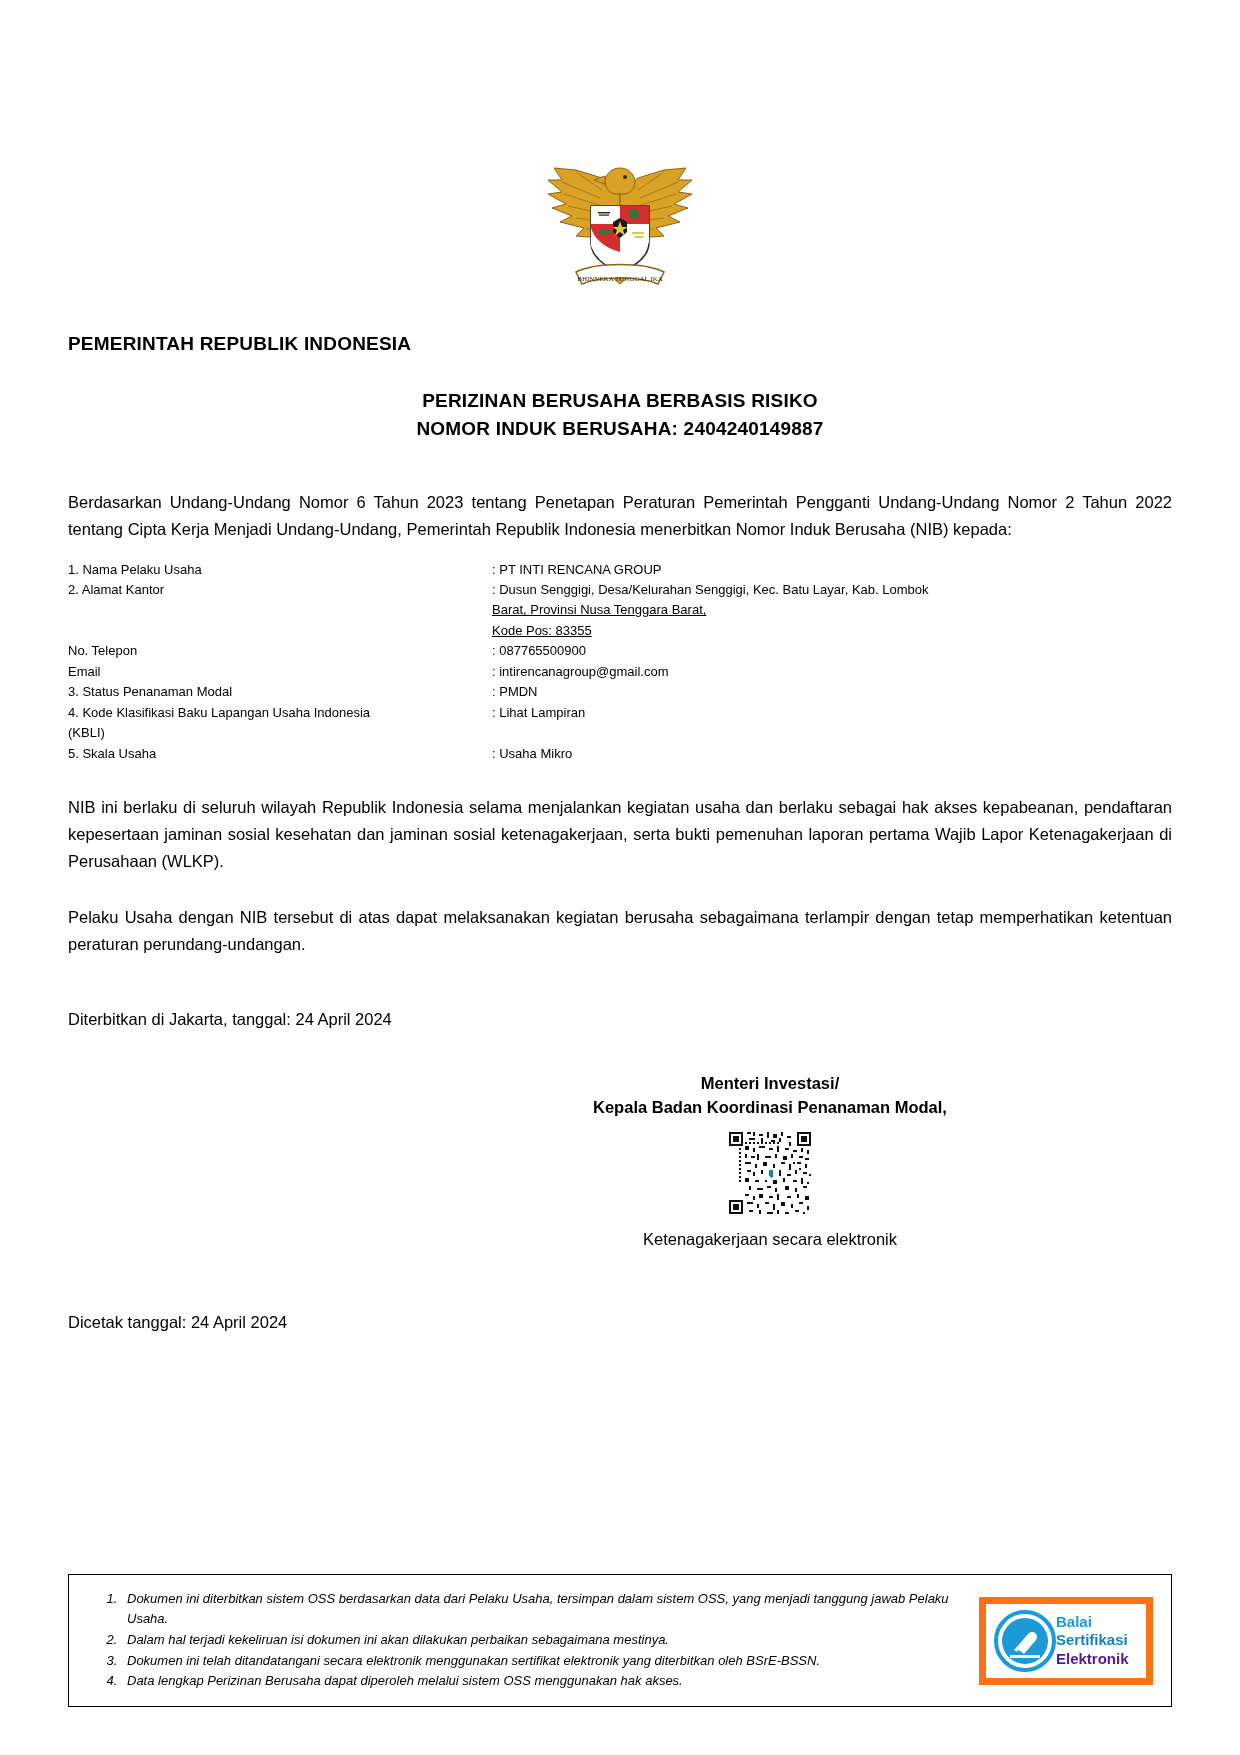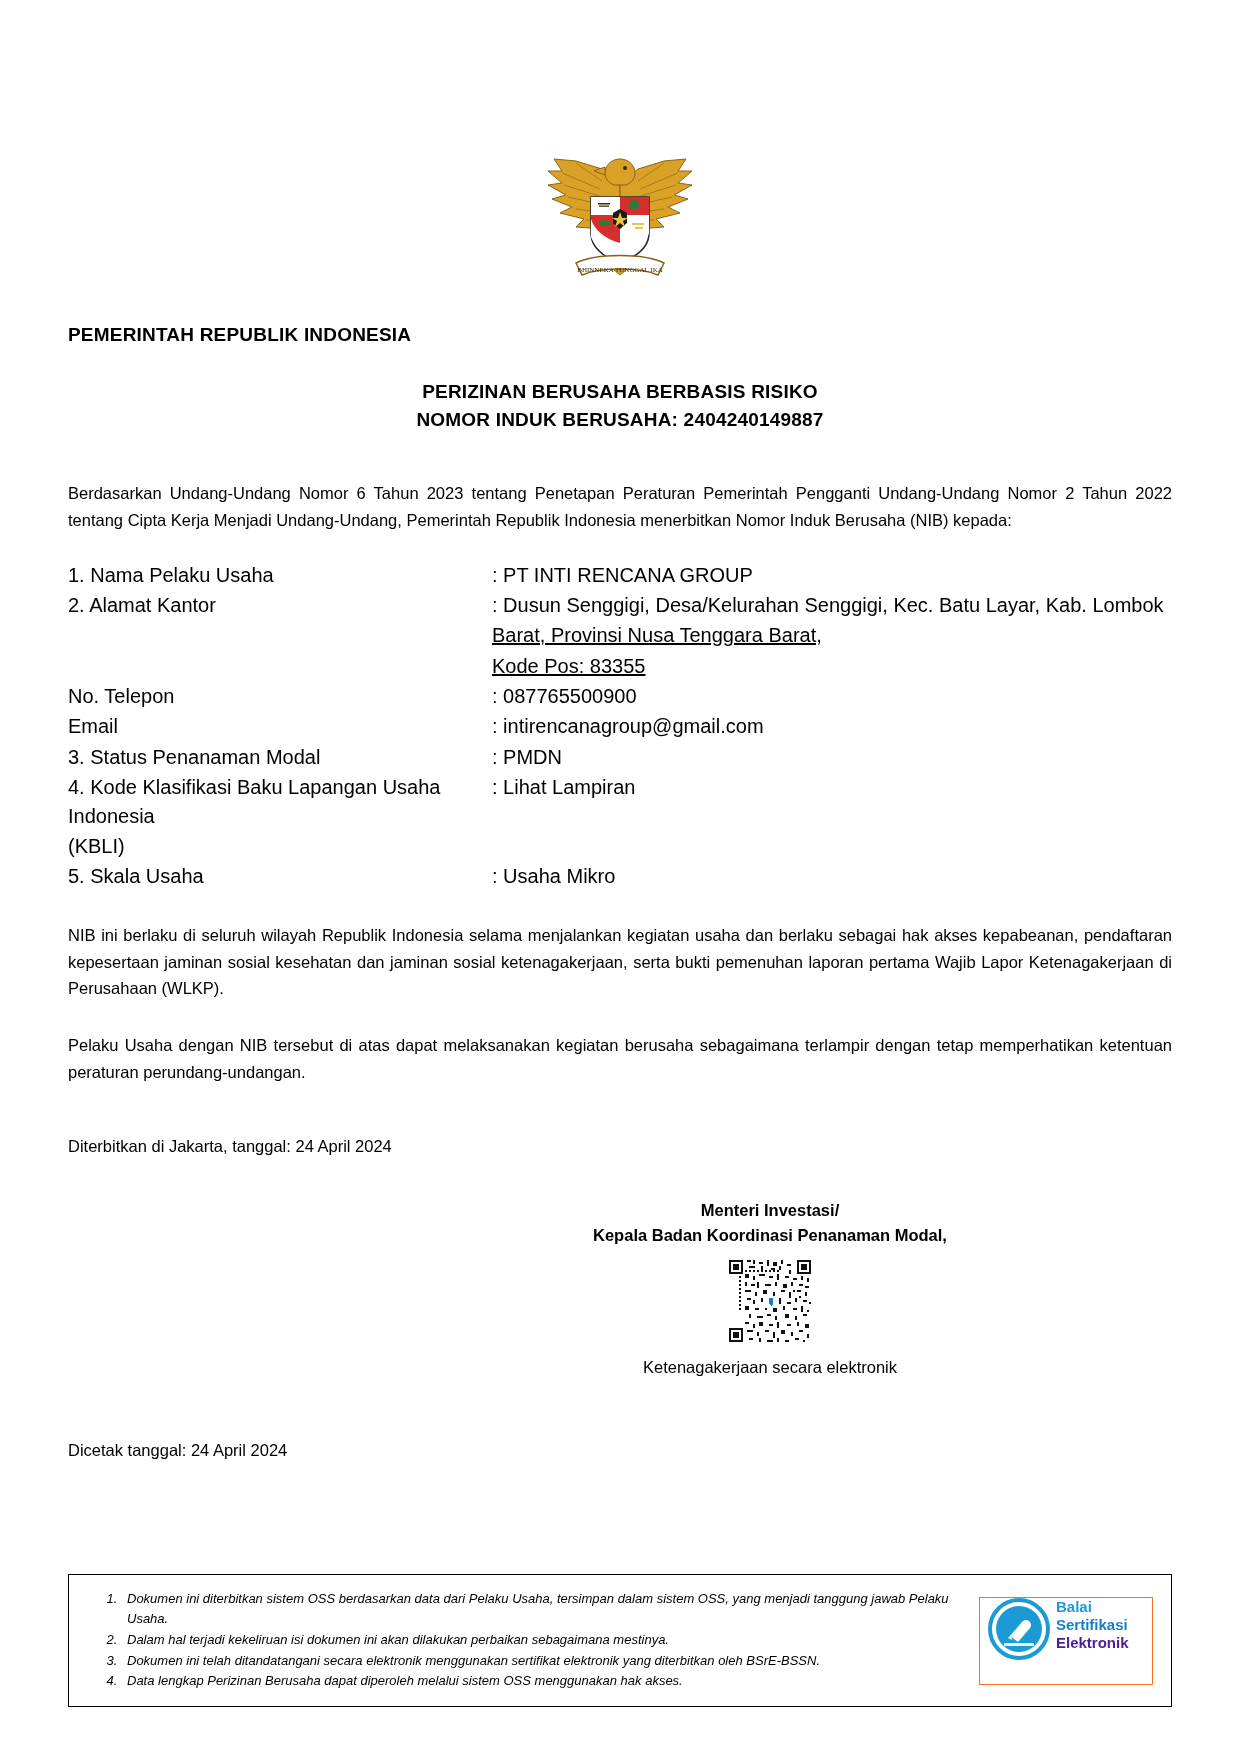--- a/index.html
+++ b/index.html
@@ -13,21 +13,21 @@
     position: relative;
     font-family: "Liberation Sans", sans-serif;
     color: #000000;
     -webkit-font-smoothing: antialiased;
   }
   .page {
     position: relative;
     width: 1240px;
     height: 1755px;
     box-sizing: border-box;
-    padding: 3px 68px;
+    padding: 12px 68px;
   }
 
   
   .emblem-wrap {
     padding-top: 138px;
     display: flex;
     justify-content: center;
   }
   .emblem {
     width: 168px;
@@ -57,24 +57,24 @@
   .intro {
     margin-top: 47px;
     font-size: 16.5px;
     line-height: 1.62;
     text-align: justify;
     text-justify: inter-word;
   }
 
   
   .data-table {
-    margin-top: 26px;
+    margin-top: 17px;
     width: 100%;
     border-collapse: collapse;
-    font-size: 20px;
+    font-size: 13px;
     line-height: 1.42;
   }
   .data-table td {
     vertical-align: top;
     padding: 1px 0;
   }
   .data-table td.label {
     width: 424px;
     padding-left: 0;
   }
@@ -162,23 +162,23 @@
     flex: 1;
   }
   .footer-list li {
     padding-left: 6px;
     margin-bottom: 1px;
   }
   .bsre {
     width: 174px;
     min-width: 174px;
     height: 88px;
-    border: 1px solid #f97316;
+    border: 7px solid #f97316;
     display: flex;
-    gap: 6px;
+    align-items: center;
     padding: 0 8px;
     box-sizing: border-box;
     margin-left: 12px;
     align-self: center;
   }
   .bsre-mark {
     width: 62px;
     height: 62px;
     flex: 0 0 62px;
   }

